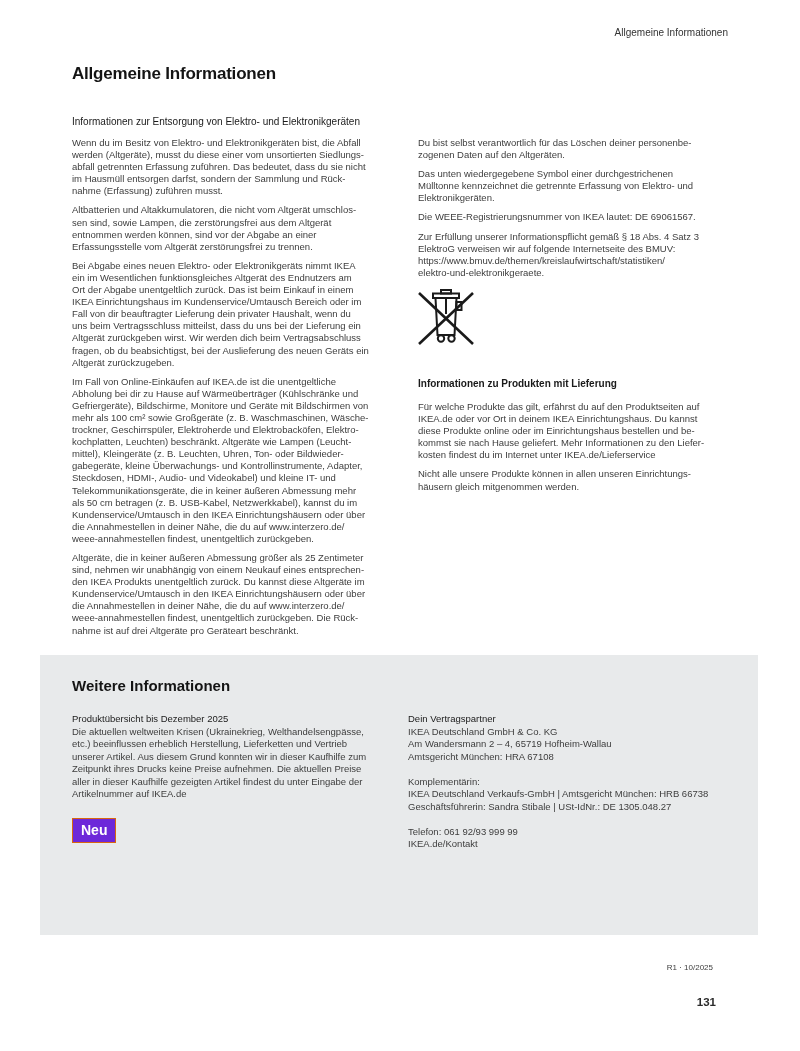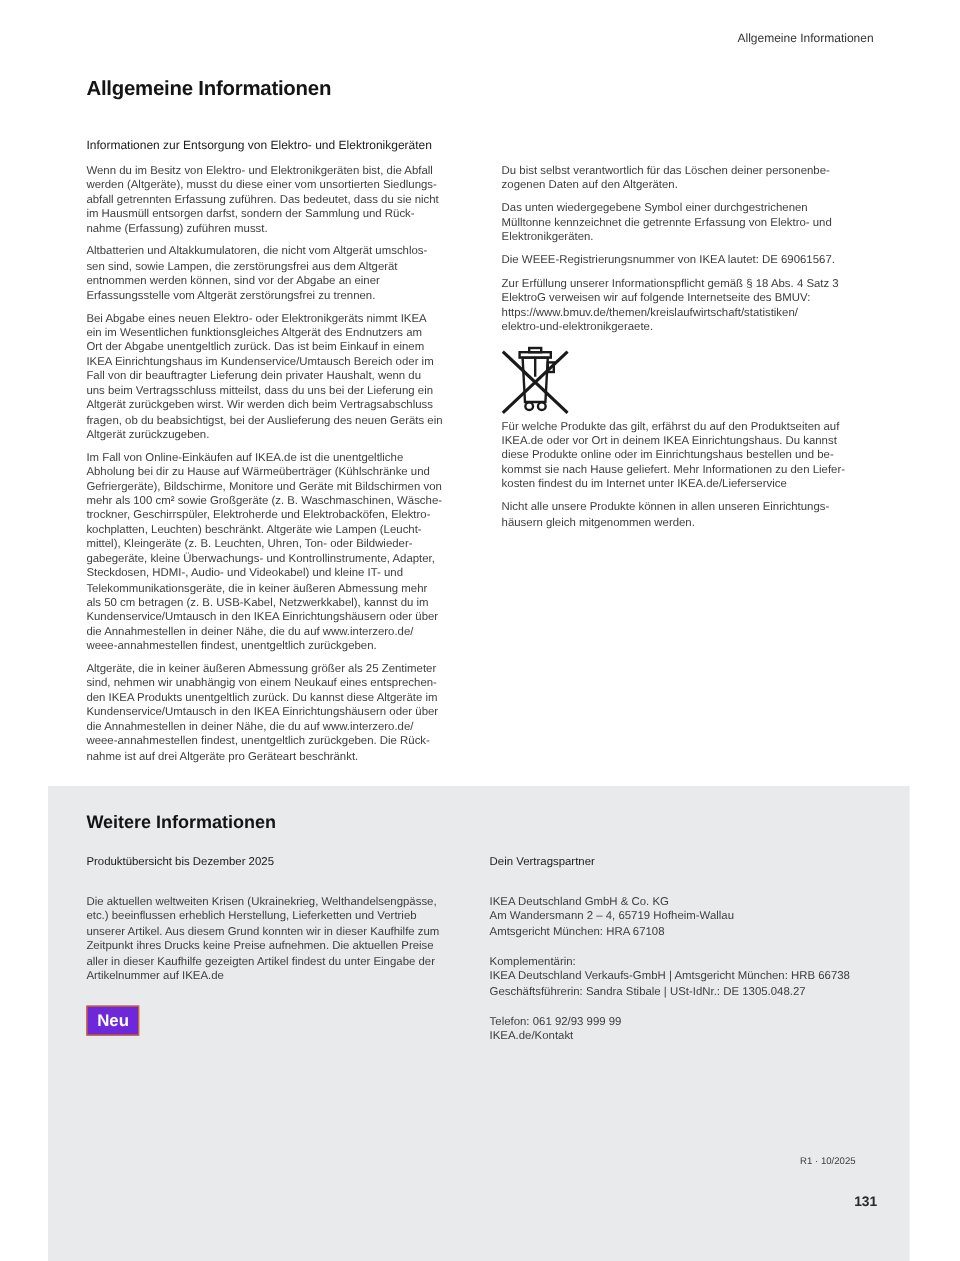--- a/index.html
+++ b/index.html
@@ -31,51 +31,51 @@
     margin:0 0 7px 0;
     font-size:9.5px;line-height:12.1px;
     white-space:pre-line;color:#3d3d3d;
   }
   .weee-icon-wrap{margin:9px 0 0 0;height:62px;}
   .sub-heading{
     margin:28px 0 12px 0;
     font-size:10px;font-weight:bold;color:#1a1a1a;
   }
   .gray-panel{
-    position:absolute;left:40px;top:655px;width:718px;height:396px;
+    position:absolute;left:40px;top:655px;width:718px;height:280px;
     background:#e8eaeb;
     box-sizing:border-box;
     padding:22px 0 0 32px;
   }
   h2.panel-title{
     margin:0 0 18px 0;
     font-size:15px;line-height:18px;font-weight:bold;color:#141414;
   }
   .panel-cols{display:flex;}
   .panel-col-left{width:336px;flex:0 0 336px;}
   .panel-col-right{width:340px;flex:0 0 340px;}
   .panel-bold-heading{
     margin:0;font-size:9.5px;line-height:12.5px;font-weight:normal;color:#1a1a1a;
   }
-  .panel-col-left p.body, .panel-col-right p.body{line-height:12.5px;margin-top:20px;}
+  .panel-col-left p.body, .panel-col-right p.body{line-height:12.5px;}
   .new-badge{
     display:inline-block;
     margin:10px 0 7px 0;
     padding:3px 8px 4px 8px;
     background:#6d28d9;
     border:1px solid #d9660f;
     color:#ffffff;
     font-size:14px;font-weight:bold;line-height:16px;
   }
   .revision{
     position:absolute;top:963px;right:87px;
     font-size:8px;color:#3d3d3d;margin-left:32px;
   }
   .page-number{
-    position:absolute;top:996px;right:69px;
+    position:absolute;top:996px;right:84px;
     font-size:11.5px;font-weight:600;color:#2b2b2b;text-align:center;
   }
   svg.weee{display:block;}
 </style>
 </head>
 <body>
 
 <div class="page">
 
   <div class="running-header">Allgemeine Informationen</div>
@@ -147,20 +147,21 @@
             <path d="M17.5 10 L38.5 10 L36.5 47 L19.5 47 Z"></path>
             <line x1="28" y1="10" x2="28" y2="26"></line>
             <rect x="38.5" y="14" width="5" height="8"></rect>
             <circle cx="23" cy="50.5" r="3.2"></circle>
             <circle cx="33.5" cy="50.5" r="3.2"></circle>
             <line x1="1" y1="5" x2="55" y2="56" stroke-width="2.6"></line>
             <line x1="55" y1="5" x2="1" y2="56" stroke-width="2.6"></line>
           </svg>
         </div>
 
+        <div class="sub-heading">Informationen zu Produkten mit Lieferung</div>
 
         <p class="body">Für welche Produkte das gilt, erfährst du auf den Produktseiten auf
 IKEA.de oder vor Ort in deinem IKEA Einrichtungshaus. Du kannst
 diese Produkte online oder im Einrichtungshaus bestellen und be-
 kommst sie nach Hause geliefert. Mehr Informationen zu den Liefer-
 kosten findest du im Internet unter IKEA.de/Lieferservice</p>
         <p class="body" style="margin-bottom:11px">Nicht alle unsere Produkte können in allen unseren Einrichtungs-
 häusern gleich mitgenommen werden.</p>
       </div>
     </div>

